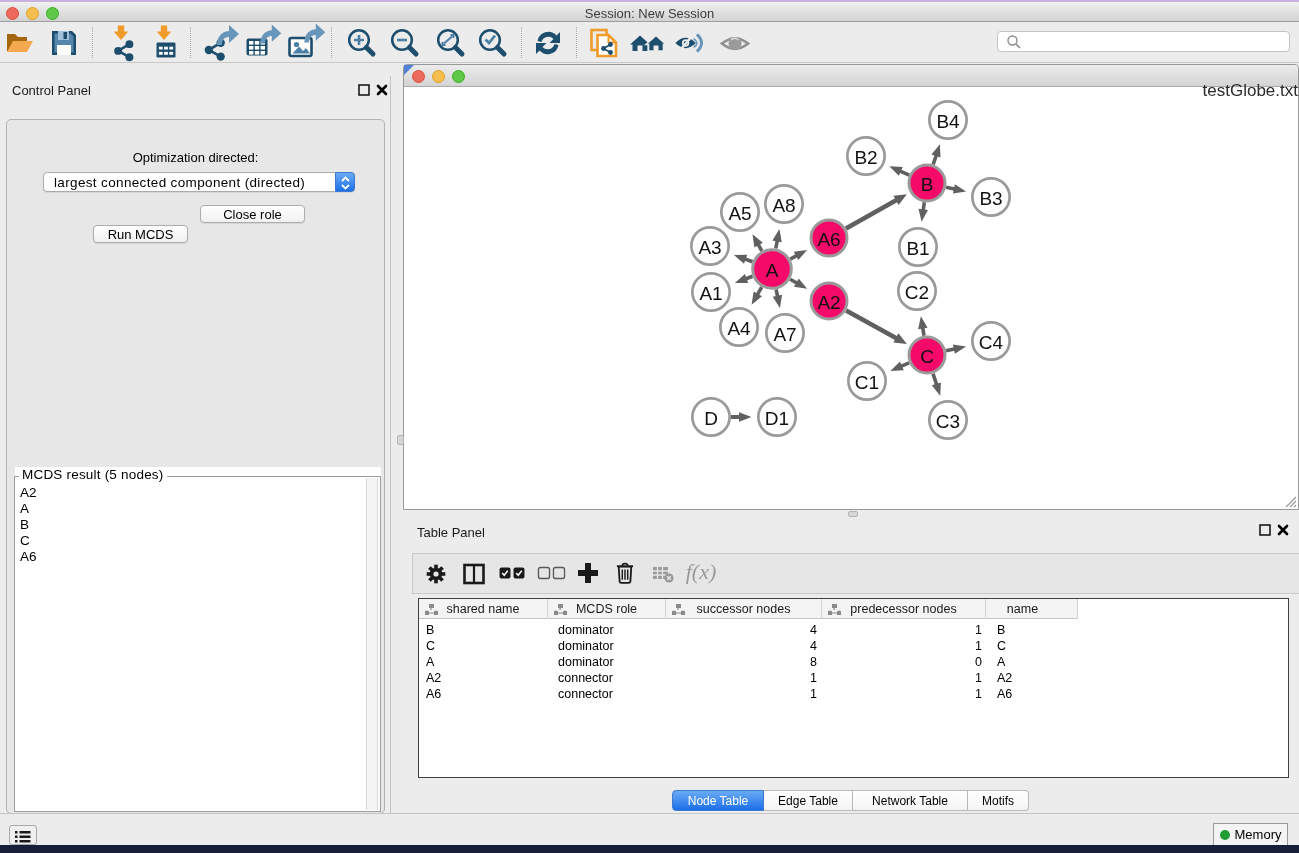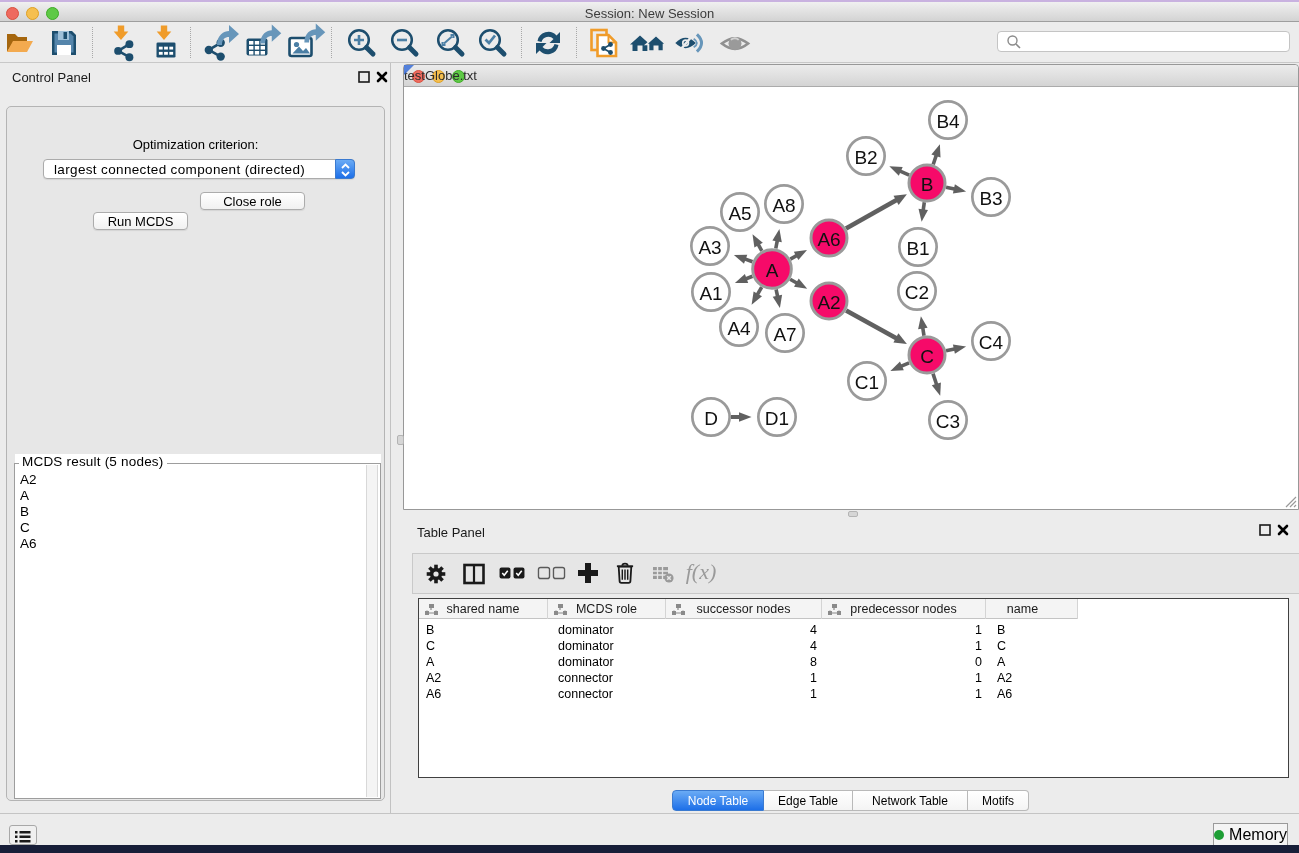--- a/index.html
+++ b/index.html
@@ -4,21 +4,21 @@
 html,body{width:1299px;height:853px;overflow:hidden;background:#ececec;font-family:"Liberation Sans",sans-serif;}
 #titlebar{position:absolute;left:0;top:0;width:1299px;height:22px;background:linear-gradient(#f0f0f0,#d3d3d3);border-top:2px solid #c9b2e0;border-bottom:1px solid #9e9e9e;}
 .tl{position:absolute;border-radius:50%;width:13px;height:13px;top:5px;}
 #titlebar .t-red{left:6px;background:#ee6a5f;border:1px solid #d9513e;}
 #titlebar .t-yel{left:26px;background:#f5bf4f;border:1px solid #dfa023;}
 #titlebar .t-grn{left:46px;background:#5ec946;border:1px solid #3eab26;}
 #title-text{position:absolute;top:4px;left:0;width:1299px;text-align:center;font-size:13px;color:#3c3c3c;}
 #toolbar{position:absolute;left:0;top:22px;width:1299px;height:41px;background:#ececec;border-bottom:1px solid #c8c8c8;}
 .sep{position:absolute;top:5px;height:31px;width:0;border-left:1px dotted #a8a8a8;}
 #search{position:absolute;left:997px;top:9px;width:293px;height:21px;background:#fff;border:1px solid #c4c4c4;border-radius:4px;}
-#cpanel{position:absolute;left:0;top:63px;width:391px;height:750px;background:#ececec;border-right:1px solid #c2c2c2;}
+#cpanel{position:absolute;left:0;top:76px;width:391px;height:750px;background:#ececec;border-right:1px solid #c2c2c2;}
 #cp-title{position:absolute;left:12px;top:7px;font-size:13px;color:#1a1a1a;}
 #cp-content{position:absolute;left:6px;top:43px;width:379px;height:695px;border:1px solid #b4b4b4;border-radius:5px;background:#e7e7e7;}
 .seg{position:absolute;display:flex;}
 .seg .s{height:100%;border:1px solid #b9b9b9;border-left:none;background:linear-gradient(#ffffff,#f4f4f4);color:#000;font-size:13px;display:flex;align-items:center;justify-content:center;}
 .seg .s:first-child{border-left:1px solid #b9b9b9;border-radius:4px 0 0 4px;}
 .seg .s:last-child{border-radius:0 4px 4px 0;}
 .seg .s.on{background:linear-gradient(#6aabf5,#1d6fe8);color:#fff;border-color:#3a7ad0;}
 #cp-tabs{left:78px;top:34px;width:243px;height:19px;}
 #cp-tabs .s{font-size:13.5px;}
 #opt-label{position:absolute;left:0;top:74px;width:391px;text-align:center;font-size:13px;color:#000;}
@@ -30,33 +30,33 @@
 #group .white{position:absolute;left:1px;top:0;width:366px;height:345px;background:#fff;}
 #group .bord{position:absolute;left:0;top:9px;width:367px;height:336px;border:1px solid #9d9d9d;}
 #group .lbl{position:absolute;left:5px;top:0;background:#fff;padding:0 3px;font-size:13.5px;letter-spacing:0.2px;color:#000;}
 #group .items{position:absolute;left:6px;top:18px;font-size:13.5px;line-height:16px;color:#000;}
 #group .sbar{position:absolute;right:4px;top:11px;width:12px;height:332px;background:#f4f4f4;border-left:1px solid #d8d8d8;border-right:1px solid #d8d8d8;}
 #netwin{position:absolute;left:403px;top:64px;width:896px;height:446px;background:#fff;border:1px solid #989898;border-radius:4px 4px 0 0;}
 #nw-title{position:absolute;left:0;top:0;width:894px;height:22px;background:linear-gradient(#ececec,#d4d4d4);border-bottom:1px solid #ababab;border-radius:4px 4px 0 0;}
 #nw-title .t-red{left:8px;background:#ee6a5f;border:1px solid #d9513e;}
 #nw-title .t-yel{left:28px;background:#f5bf4f;border:1px solid #dfa023;}
 #nw-title .t-grn{left:48px;background:#5ec946;border:1px solid #3eab26;}
-#nw-title .txt{position:absolute;top:3px;width:100%;text-align:left;font-size:13px;color:#2c2c2c;}
+#nw-title .txt{position:absolute;top:16px;width:100%;text-align:right;font-size:17px;color:#2c2c2c;}
 #tpanel{position:absolute;left:392px;top:510px;width:886px;height:303px;background:#ececec;}
 #tp-title{position:absolute;left:25px;top:15px;font-size:13px;color:#1a1a1a;}
 #tp-toolbar{position:absolute;left:20px;top:43px;width:887px;height:41px;background:#e6e6e6;border:1px solid #c9c9c9;border-right:none;}
 #tbl{position:absolute;left:26px;top:88px;width:871px;height:180px;background:#fff;border:1px solid #404040;}
 #tbl .hdr{position:absolute;left:0;top:0;width:659px;height:20px;background:#f4f4f4;border-bottom:1px solid #c4c4c4;border-right:1px solid #c4c4c4;}
 #tbl .hc{position:absolute;top:0;height:20px;border-right:1px solid #d4d4d4;font-size:12.5px;color:#1a1a1a;display:flex;align-items:center;justify-content:center;}
 .rowtxt{position:absolute;font-size:12.5px;color:#000;height:16px;line-height:16px;}
 #btabs{left:672px;top:790px;width:357px;height:21px;position:absolute;display:flex;}
 #btabs .s{font-size:12px;}
 #statusbar{position:absolute;left:0;top:813px;width:1299px;height:33px;background:#ececec;border-top:1px solid #c4c4c4;}
 #navy{position:absolute;left:0;top:845px;width:1299px;height:8px;background:#171e38;}
-#membtn{position:absolute;right:11px;top:9px;width:75px;height:23px;background:#f4f4f4;border:1px solid #9a9a9a;font-size:16px;color:#000;display:flex;align-items:center;justify-content:center;}
+#membtn{position:absolute;right:11px;top:9px;width:75px;height:23px;background:#f4f4f4;border:1px solid #9a9a9a;font-size:13px;color:#000;display:flex;align-items:center;justify-content:center;}
 #listbtn{position:absolute;left:9px;top:11px;width:28px;height:20px;background:#f0f0f0;border:1px solid #a8a8a8;border-radius:3px;}
 .knob{position:absolute;background:#d6d6d6;border:1px solid #b4b4b4;border-radius:2px;z-index:30;}
 </style></head>
 <body>
 <div id="titlebar">
     <div class="tl t-red"></div>
     <div class="tl t-yel"></div>
     <div class="tl t-grn"></div>
     <div id="title-text">Session: New Session</div>
   </div>
@@ -207,21 +207,21 @@
       </svg>
     </div>
   </div>
 <div id="cpanel">
   <div id="cp-title">Control Panel</div>
     <svg width="30" height="12" style="position:absolute;left:358px;top:8px;">
       <rect x="1" y="1" width="10" height="10" fill="none" stroke="#1a1a1a" stroke-width="1.6"></rect>
       <path d="M 20 2 L 28 10 M 28 2 L 20 10" stroke="#000" stroke-width="2.6" stroke-linecap="round"></path>
     </svg>
   <div id="cp-content"></div>
-  <div id="opt-label">Optimization criterion:</div>
+  <div id="opt-label">Optimization directed:</div>
   <div id="dropdown">
       <div id="dd-text">largest connected component (directed)</div>
       <div id="dd-btn">
         <svg width="18" height="18" style="position:absolute;left:1px;top:1px;">
           <path d="M 5 7 L 8.5 3.5 L 12 7 M 5 11 L 8.5 14.5 L 12 11" stroke="#fff" stroke-width="1.8" fill="none"></path>
         </svg>
       </div>
     </div>
   <div class="btn" style="left:93px;top:129px;width:95px;margin-top:20px;">Run MCDS</div>
   <div class="btn" style="left:200px;top:129px;width:105px;">Close role</div>

